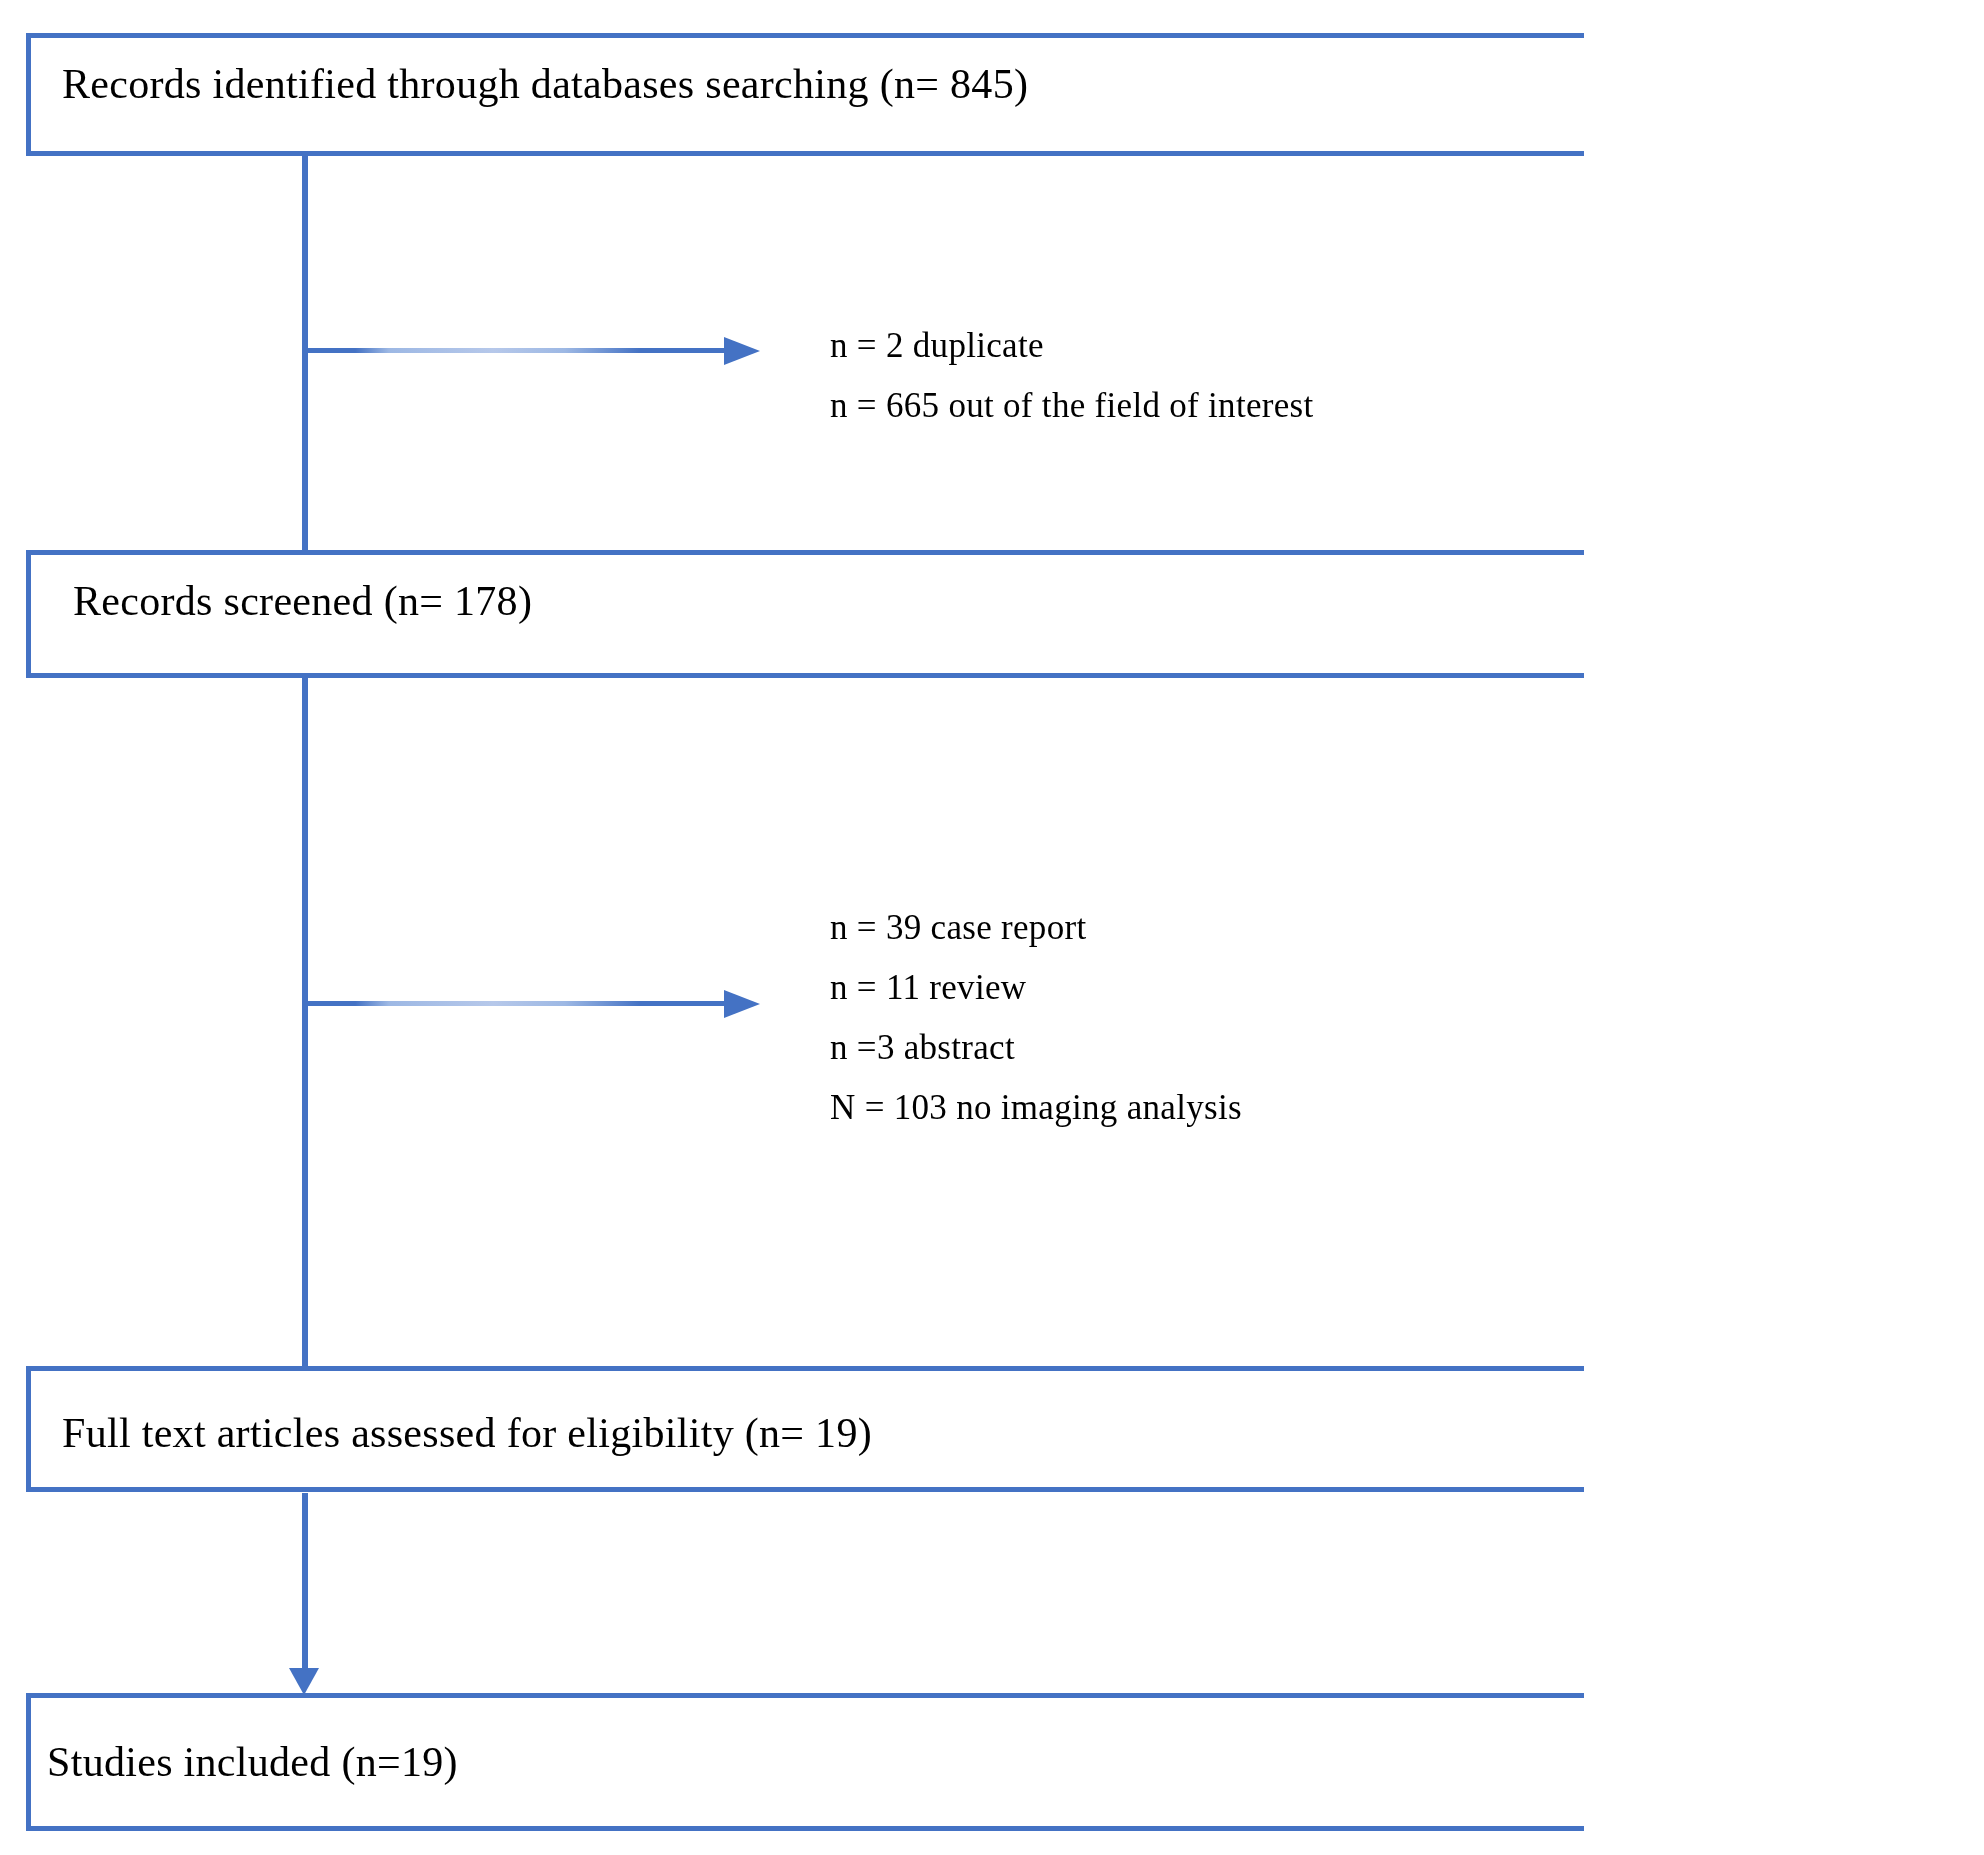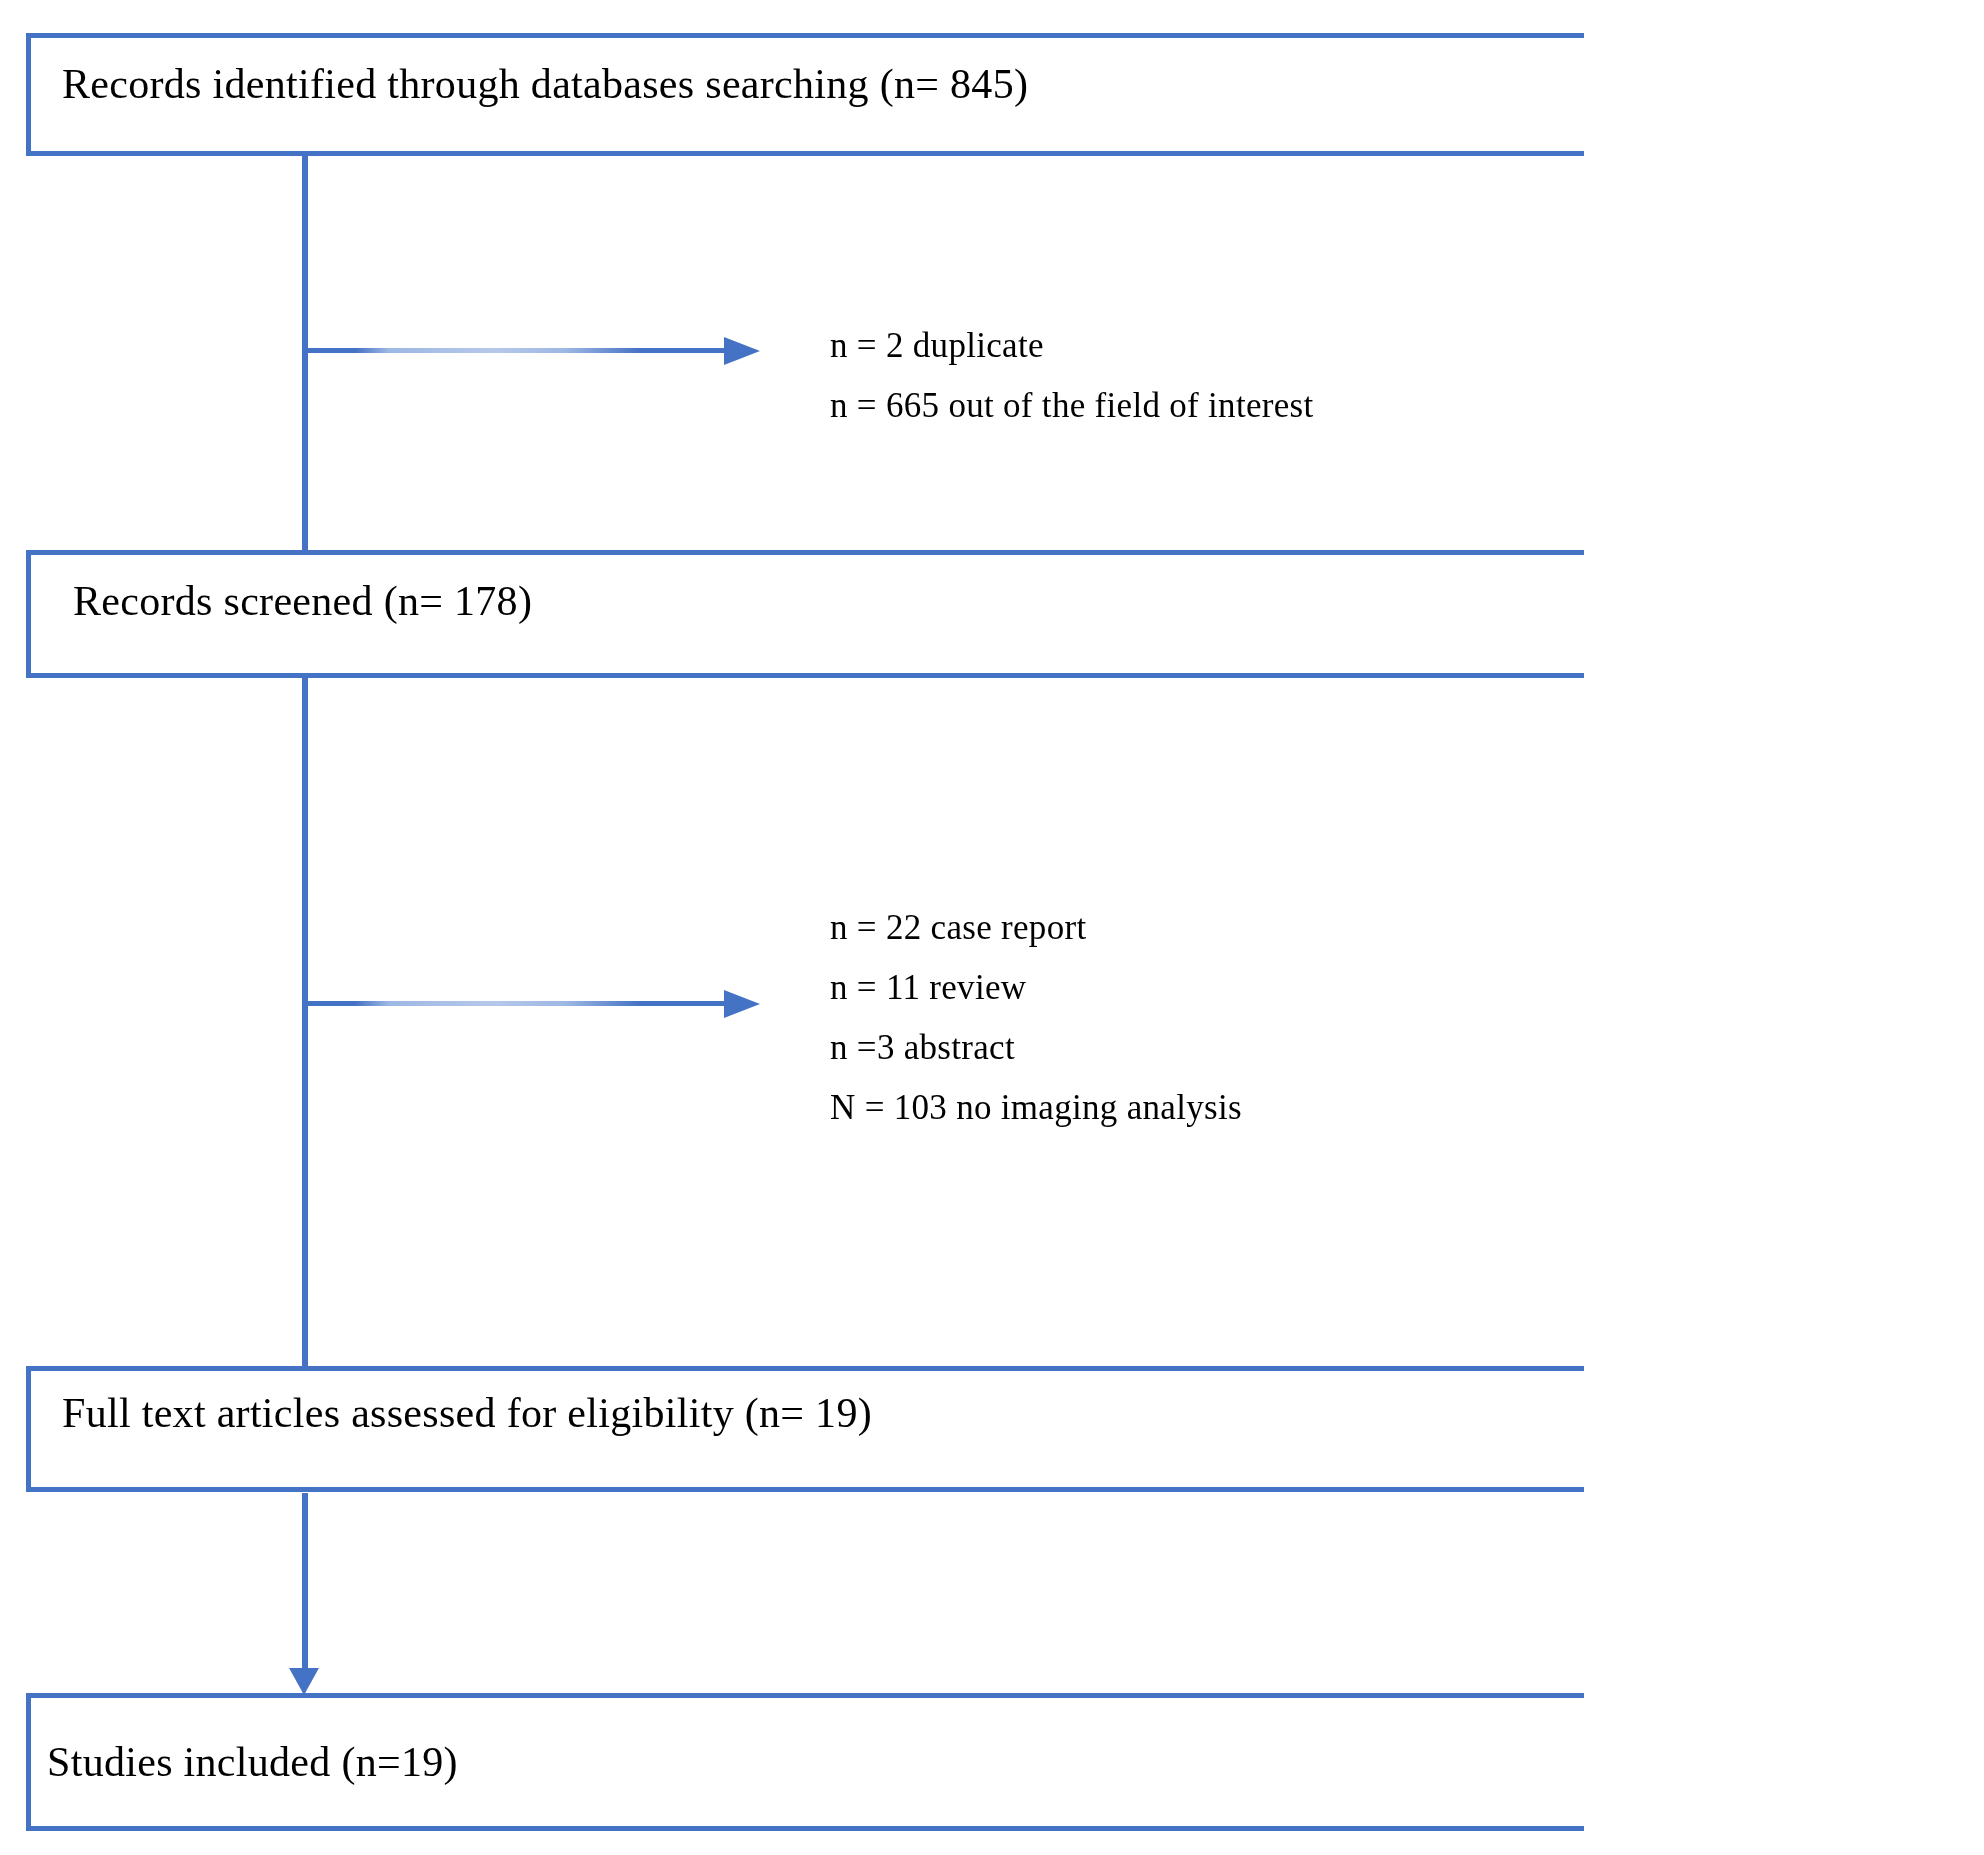--- a/index.html
+++ b/index.html
@@ -26,21 +26,21 @@
     border: 5.2px solid #4472C4;
     background: #ffffff;
     padding-left: 31px;
     padding-right: 26px;
     font-size: 42px;
     line-height: 52px;
     letter-spacing: 0.3px;
   }
   #box-identification { top: 33px;   height: 123px; padding-top: 19.7px; }
   #box-screening      { top: 550px;  height: 128px; padding-top: 19.7px; padding-left: 42px; }
-  #box-eligibility    { top: 1366px; height: 126px; padding-top: 16px; }
+  #box-eligibility    { top: 1366px; height: 126px; padding-top: 36px; }
   #box-included       { top: 1693px; height: 138px; display: flex; align-items: center; padding-left: 16px; }
 
   
   .vline {
     position: absolute;
     left: 302px;
     width: 5.9px;
     background: #4472C4;
   }
   #seg-identification-screening { top: 155px;  height: 395px; }
@@ -122,21 +122,21 @@
   </div>
 
   <div class="vline" id="seg-screening-eligibility"></div>
 
   <div class="harrow" id="branch-exclusions-2">
     <span class="shaft"></span>
     <span class="head"></span>
   </div>
 
   <div class="reasons" id="reasons-2">
-    <div>n = 22 case report</div>
+    <div>n = 39 case report</div>
     <div>n = 11 review</div>
     <div>n =3 abstract</div>
     <div>N = 103 no imaging analysis</div>
   </div>
 
   <div class="flow-box" id="box-eligibility">
     <span>Full text articles assessed for eligibility (n= 19)</span>
   </div>
 
   <div class="vline" id="seg-eligibility-included"></div>

